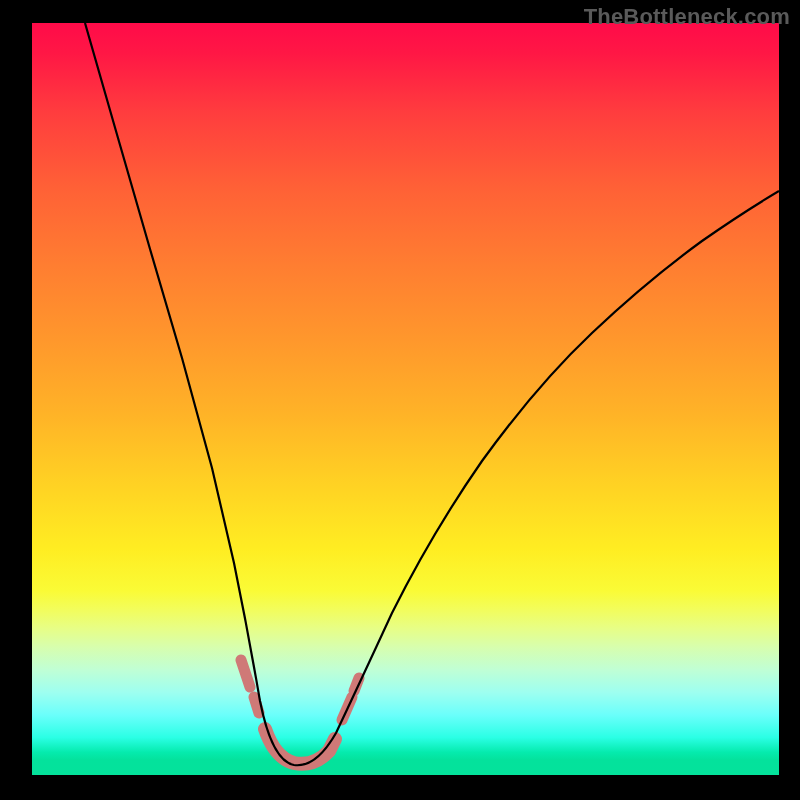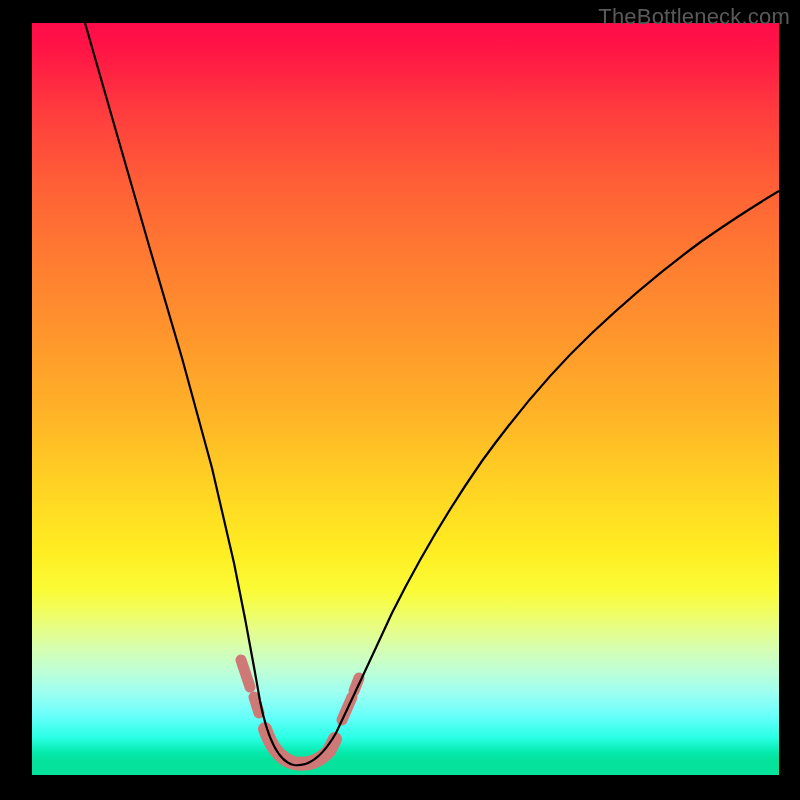--- a/index.html
+++ b/index.html
@@ -47,21 +47,21 @@
       #04e29c 98%,
       #04e29b 100%
     );
   }
   .watermark {
     position: absolute;
     top: 4px;
     right: 10px;
     color: #5a5a5a;
     font-size: 22px;
-    font-weight: 400;
+    font-weight: 700;
     letter-spacing: 0.2px;
     user-select: none;
   }
   svg.curve {
     position: absolute;
     left: 0;
     top: 0;
     width: 747px;
     height: 752px;
   }

